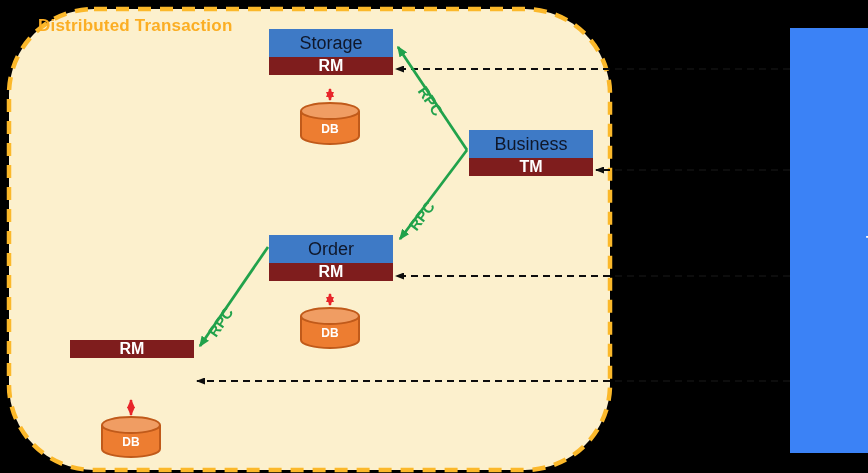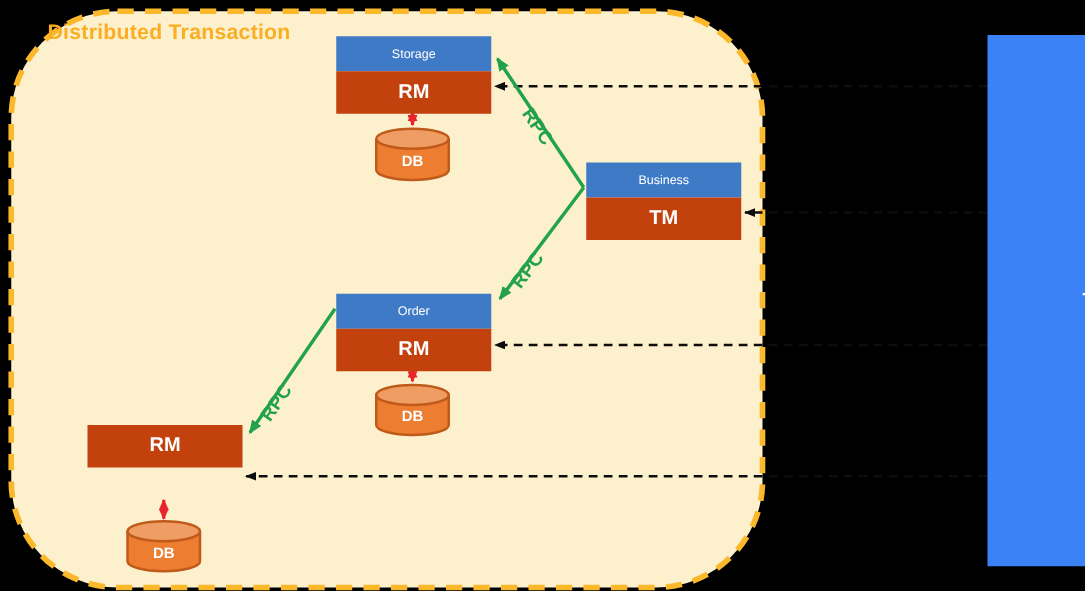--- a/index.html
+++ b/index.html
@@ -30,29 +30,29 @@
   }
   .service {
     position: absolute;
     width: 124px;
     display: flex;
     flex-direction: column;
   }
   .service-header {
     height: 28px;
     background: #3E7AC6;
-    color: #ffffff;
-    font-size: 10px;
+    color: #0f172a;
+    font-size: 18px;
     display: flex;
     align-items: center;
     justify-content: center;
   }
   .service-manager {
-    height: 34px;
-    background: #c2410c;
+    height: 18px;
+    background: #7f1d1d;
     color: #ffffff;
     font-size: 16px;
     font-weight: bold;
     display: flex;
     align-items: center;
     justify-content: center;
   }
   .tc-bar {
     position: absolute;
     left: 790px;

